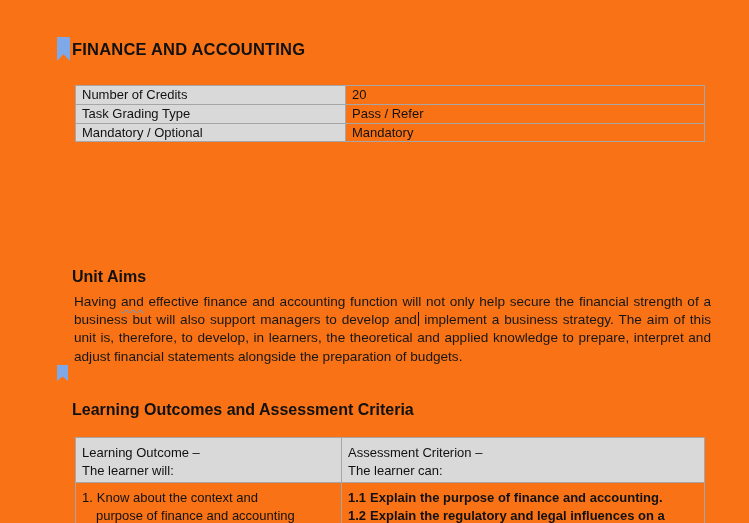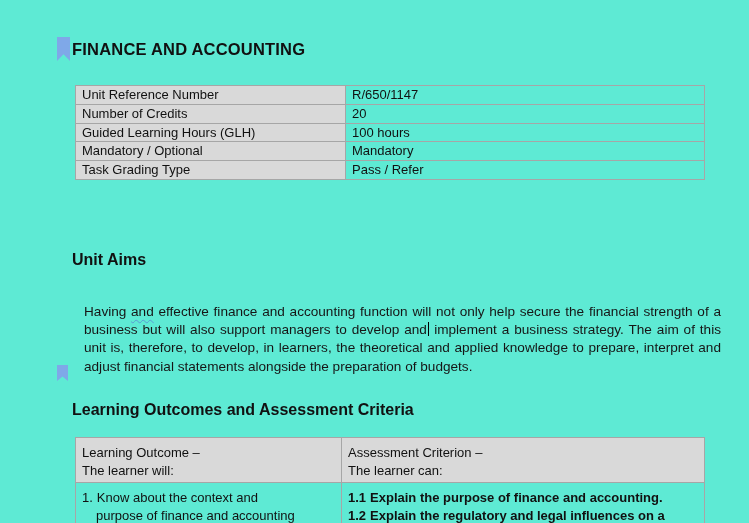--- a/index.html
+++ b/index.html
@@ -1,18 +1,18 @@
 <!DOCTYPE html>
 <html><head>
 <meta charset="utf-8">
 <style>
   html,body { margin:0; padding:0; background:#ffffff; }
   .page {
     position:relative; width:749px; height:523px; overflow:hidden;
-    background:#5eead4; font-family:"Liberation Sans", sans-serif; color:#111;
+    background:#f97316; font-family:"Liberation Sans", sans-serif; color:#111;
   }
   
   .bookmark {
     display:inline-block; background:#7FA8E8;
     clip-path: polygon(0 0, 100% 0, 100% 100%, 50% 72%, 0 100%);
   }
   .bm-title { width:13px; height:24px; margin-right:2px; flex:0 0 auto; }
   .bm-para  { position:absolute; left:57px; top:365px; width:11px; height:16px; }
 
   .title-row { position:absolute; left:57px; top:37px; display:flex; align-items:flex-start; }
@@ -22,25 +22,25 @@
     position:absolute; left:75px; top:85px; width:630px;
     border-collapse:collapse; table-layout:fixed;
   }
   table.unit-table td {
     border:1px solid #A6A6A6; font-size:13px; line-height:17.8px;
     padding:0 4px 0 6px; height:17.8px; white-space:nowrap; overflow:hidden;
   }
   table.unit-table td.lbl { width:259px; background:#D9D9D9; }
 
   h2.sec-heading { position:absolute; margin:0; font-size:16px; font-weight:bold; }
-  .h-aims { left:72px; top:251px;text-align:right; }
+  .h-aims { left:72px; top:268px;text-align:right; }
   .h-loac { left:72px; top:401px;text-align:center; }
 
   p.aims-para {
-    position:absolute; left:72px; top:291px; width:637px; margin:12px;
+    position:absolute; left:72px; top:291px; width:637px; margin:2px;
     font-size:13.6px; line-height:18.2px; text-align:justify; color:#161616;
   }
   .squiggle {
     text-decoration-line: underline;
     text-decoration-style: wavy;
     text-decoration-color:#5B9BD5;
     text-decoration-thickness:1px;
     text-underline-offset:3px;
   }
   .caret {
@@ -69,38 +69,30 @@
 <div class="page">
 
   <div class="title-row">
     <span class="bookmark bm-title"></span>
     <h1 class="doc-title">FINANCE AND ACCOUNTING</h1>
   </div>
 
   <table class="unit-table">
     <tbody>
       <tr>
-        <td class="lbl">Unit Reference Number</td>
-        <td>R/650/1147</td>
-      </tr>
-      <tr>
         <td class="lbl">Number of Credits</td>
         <td>20</td>
       </tr>
       <tr>
-        <td class="lbl">Guided Learning Hours (GLH)</td>
-        <td>100 hours</td>
+        <td class="lbl">Task Grading Type</td>
+        <td>Pass / Refer</td>
       </tr>
       <tr>
         <td class="lbl">Mandatory / Optional</td>
         <td>Mandatory</td>
-      </tr>
-      <tr>
-        <td class="lbl">Task Grading Type</td>
-        <td>Pass / Refer</td>
       </tr>
     </tbody>
   </table>
 
   <h2 class="sec-heading h-aims">Unit Aims</h2>
 
   <p class="aims-para"><span>Having </span><span class="squiggle">and</span><span> effective finance and accounting function will not only help secure the financial strength of a business but will also support managers to develop and</span><span class="caret"></span><span> implement a business strategy. The aim of this unit is, therefore, to develop, in learners, the theoretical and applied knowledge to prepare, interpret and adjust financial statements alongside the preparation of budgets.</span></p>
 
   <span class="bookmark bm-para"></span>
 

